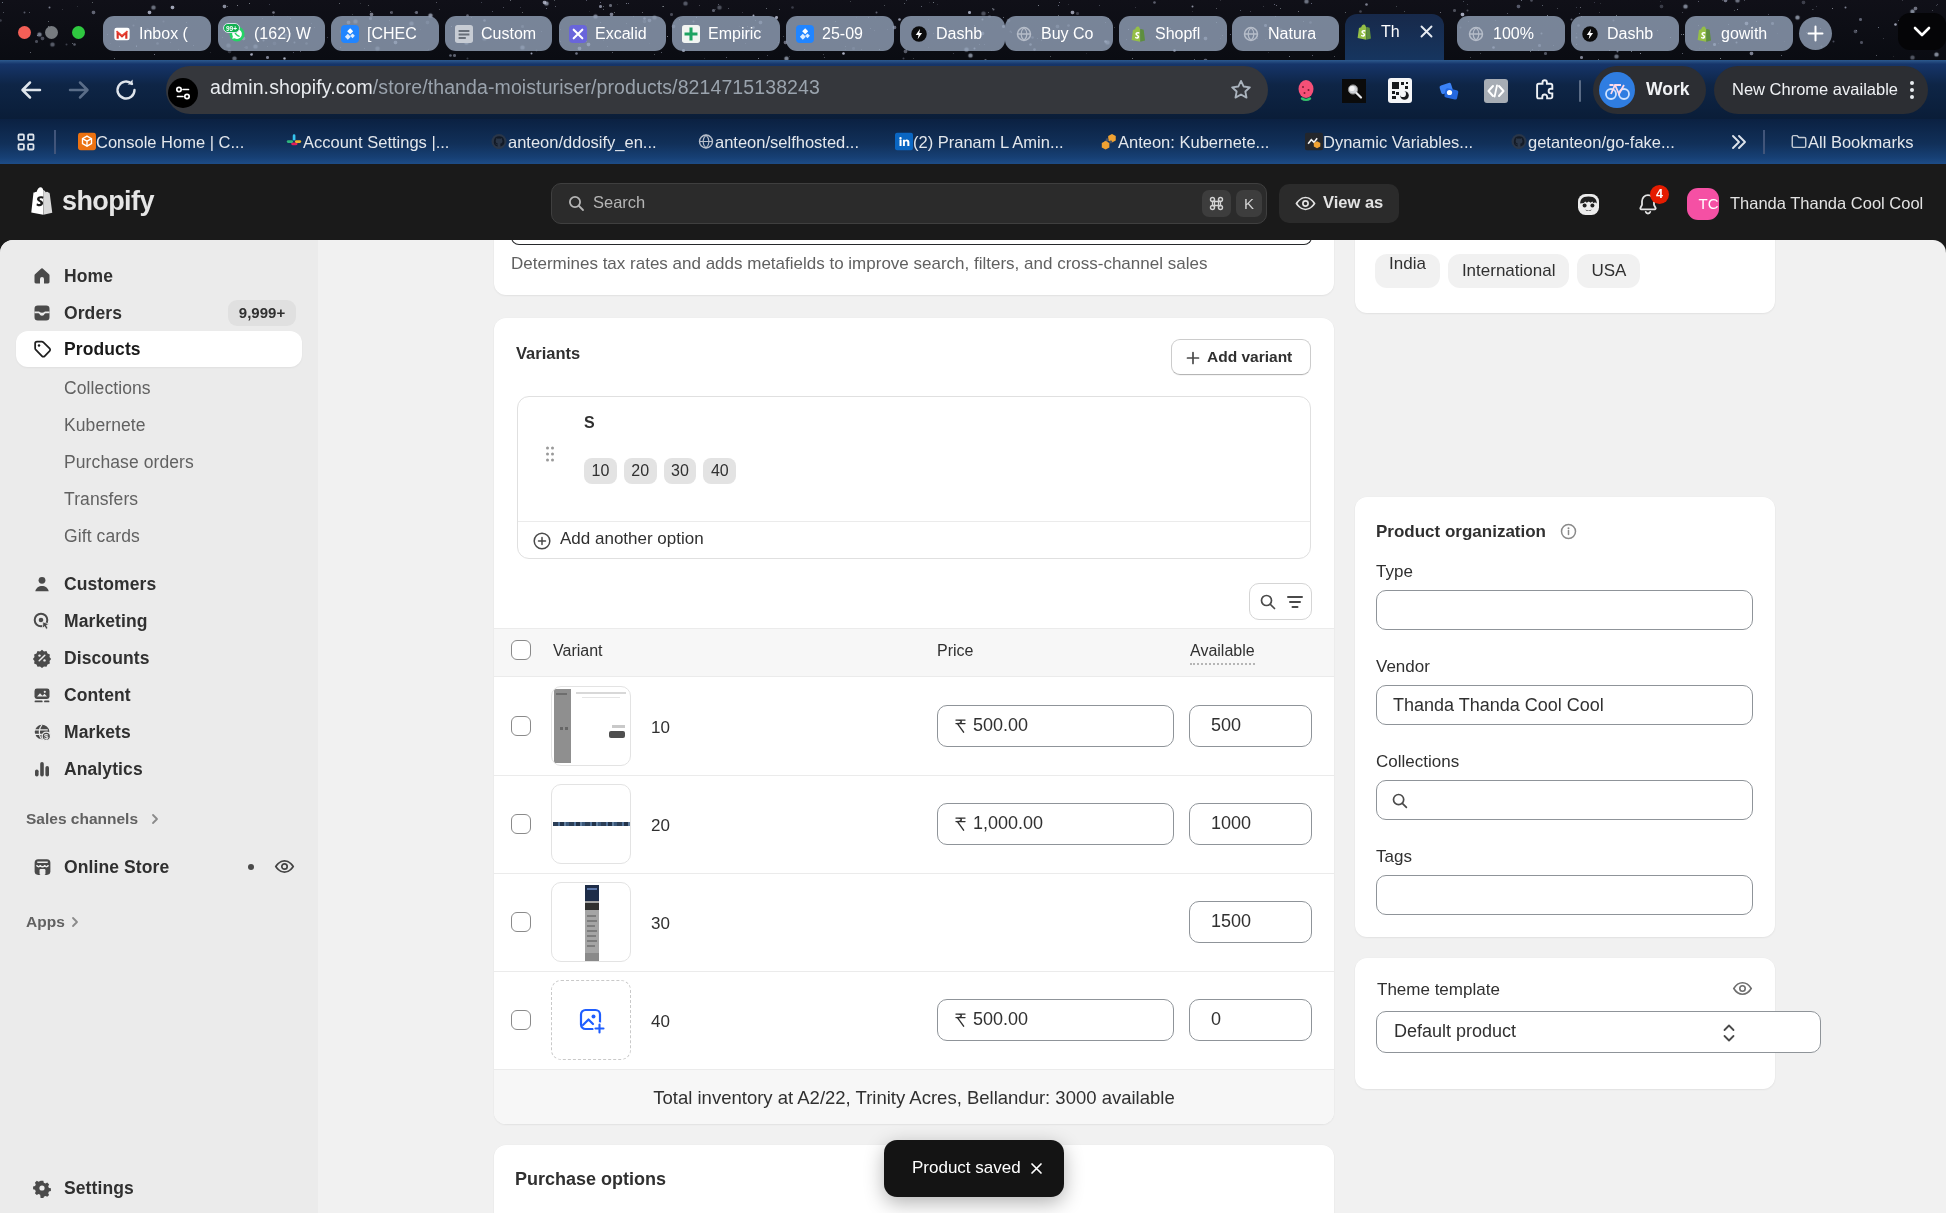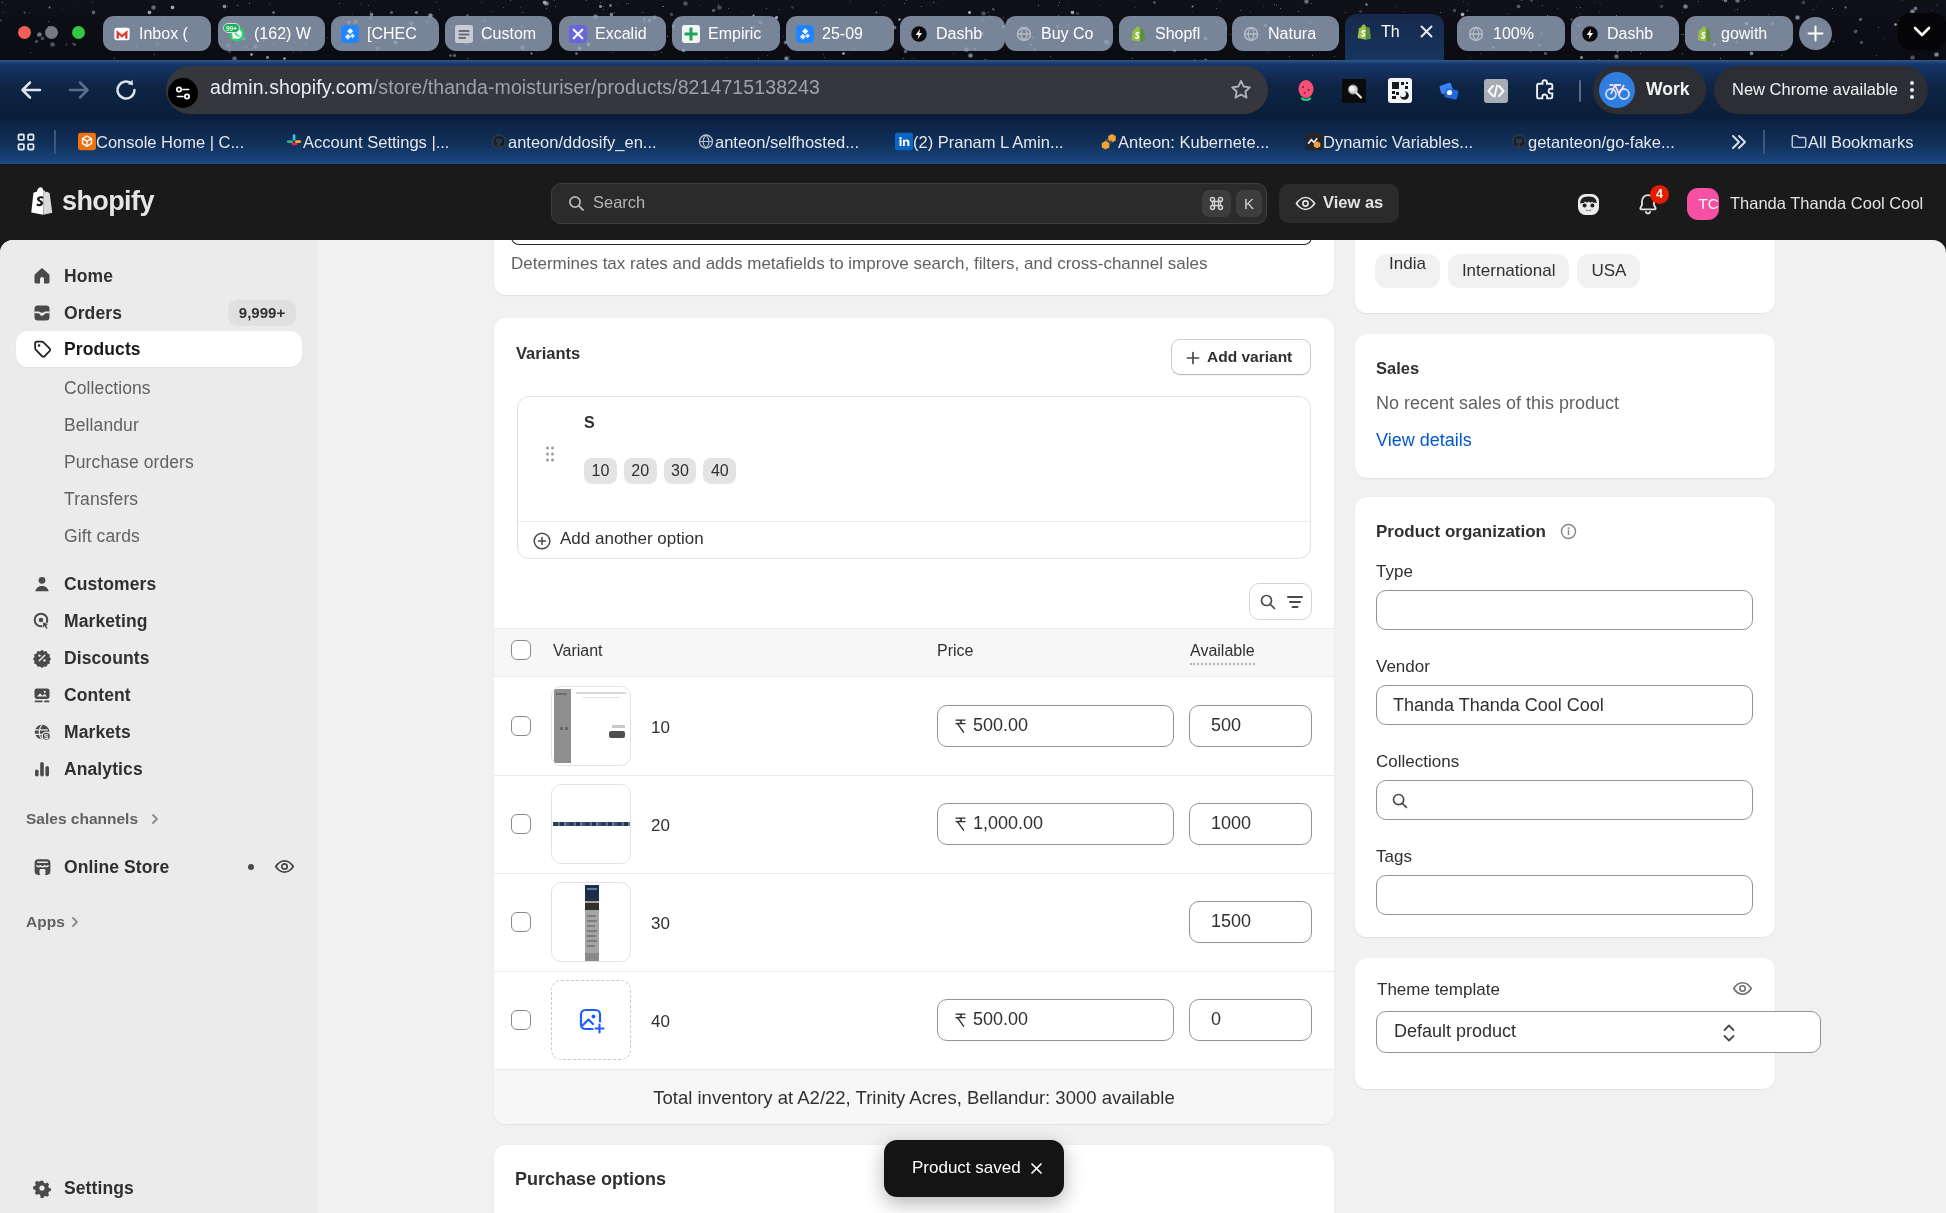--- a/index.html
+++ b/index.html
@@ -382,21 +382,21 @@
       </svg>
   <span class="nav" style="top:73px">Orders</span>
   <div class="abs" style="left:228px;top:60px;width:68px;height:26px;border-radius:9px;background:#e0e0e0;color:#303030;font-size:15px;font-weight:600;text-align:center;line-height:26px">9,999+</div>
   <div class="abs" style="left:16px;top:91px;width:286px;height:36px;background:#fff;border-radius:12px;box-shadow:0 1px 2px rgba(0,0,0,.05)"></div>
   <svg class="nicon" style="left:32px;top:109px" width="21" height="21" viewBox="0 0 20 20">
         <path d="M3 4.8A1.8 1.8 0 014.8 3h4.6c.5 0 .9.2 1.3.5l6 6a1.8 1.8 0 010 2.6l-4.6 4.6a1.8 1.8 0 01-2.6 0l-6-6a1.8 1.8 0 01-.5-1.3z" fill="none" stroke="#1f1f1f" stroke-width="1.7"></path>
         <circle cx="6.7" cy="6.7" r="1.2" fill="#1f1f1f"></circle>
       </svg>
   <span class="nav" style="top:109px;color:#1a1a1a">Products</span>
   <span class="nav2" style="top:148px;font-weight:400;color:#616161">Collections</span>
-  <span class="nav2" style="top:185px;font-weight:400;color:#616161">Bellandur</span>
+  <span class="nav2" style="top:185px;font-weight:400;color:#616161">Kubernete</span>
   <span class="nav2" style="top:222px;font-weight:400;color:#616161">Purchase orders</span>
   <span class="nav2" style="top:259px;font-weight:400;color:#616161">Transfers</span>
   <span class="nav2" style="top:296px;font-weight:400;color:#616161">Gift cards</span>
   <svg class="nicon" style="left:32px;top:344px" width="20" height="20" viewBox="0 0 20 20">
         <circle cx="10" cy="6.3" r="3.4" fill="#4a4a4a"></circle>
         <path d="M3.3 17.3c.7-3.4 3.5-5.3 6.7-5.3s6 1.9 6.7 5.3z" fill="#4a4a4a"></path>
       </svg>
   <span class="nav" style="top:344px">Customers</span>
   <svg class="nicon" style="left:32px;top:381px" width="20" height="20" viewBox="0 0 20 20">
         <circle cx="9" cy="9" r="6.3" fill="none" stroke="#4a4a4a" stroke-width="2"></circle>
@@ -598,25 +598,20 @@
   <div class="abs" style="left:21px;top:24px;font-size:18px;font-weight:700;color:#303030">Purchase options</div>
 </div>
 
 <div class="card" style="left:1355px;top:-12px;width:420px;height:85px;border-radius:12px">
   <div class="abs" style="left:20px;top:26px;display:flex;gap:8px">
     <span style="background:#f1f1f1;border-radius:12px;font-size:17px;color:#303030;padding:0 14px">India</span>
     <span style="background:#f1f1f1;border-radius:12px;font-size:17px;color:#303030;padding:7px 14px">International</span>
     <span style="background:#f1f1f1;border-radius:12px;font-size:17px;color:#303030;padding:7px 14px">USA</span>
   </div>
 </div>
-<div class="card" style="left:1355px;top:94px;width:420px;height:144px">
-  <div class="abs" style="left:21px;top:25px;font-size:16.5px;font-weight:700;color:#303030">Sales</div>
-  <div class="abs" style="left:21px;top:59px;font-size:18px;color:#616161">No recent sales of this product</div>
-  <div class="abs" style="left:21px;top:96px;font-size:18px;color:#0058cc">View details</div>
-</div>
 <div class="card" style="left:1355px;top:257px;width:420px;height:440px">
   <div class="abs" style="left:21px;top:25px;font-size:17px;font-weight:700;color:#303030">Product organization</div>
   <svg class="abs" style="left:205px;top:26px" width="17" height="17" viewBox="0 0 17 17">
         <circle cx="8.5" cy="8.5" r="7" fill="none" stroke="#8a8a8a" stroke-width="1.5"></circle>
         <path d="M8.5 7.6v4" stroke="#8a8a8a" stroke-width="1.5" stroke-linecap="round"></path>
         <circle cx="8.5" cy="5.2" r="1" fill="#8a8a8a"></circle>
       </svg>
   <div class="lbl" style="left:21px;top:65px">Type</div>
   <div class="inp" style="left:21px;top:93px;width:377px"></div>
   <div class="lbl" style="left:21px;top:160px">Vendor</div>

